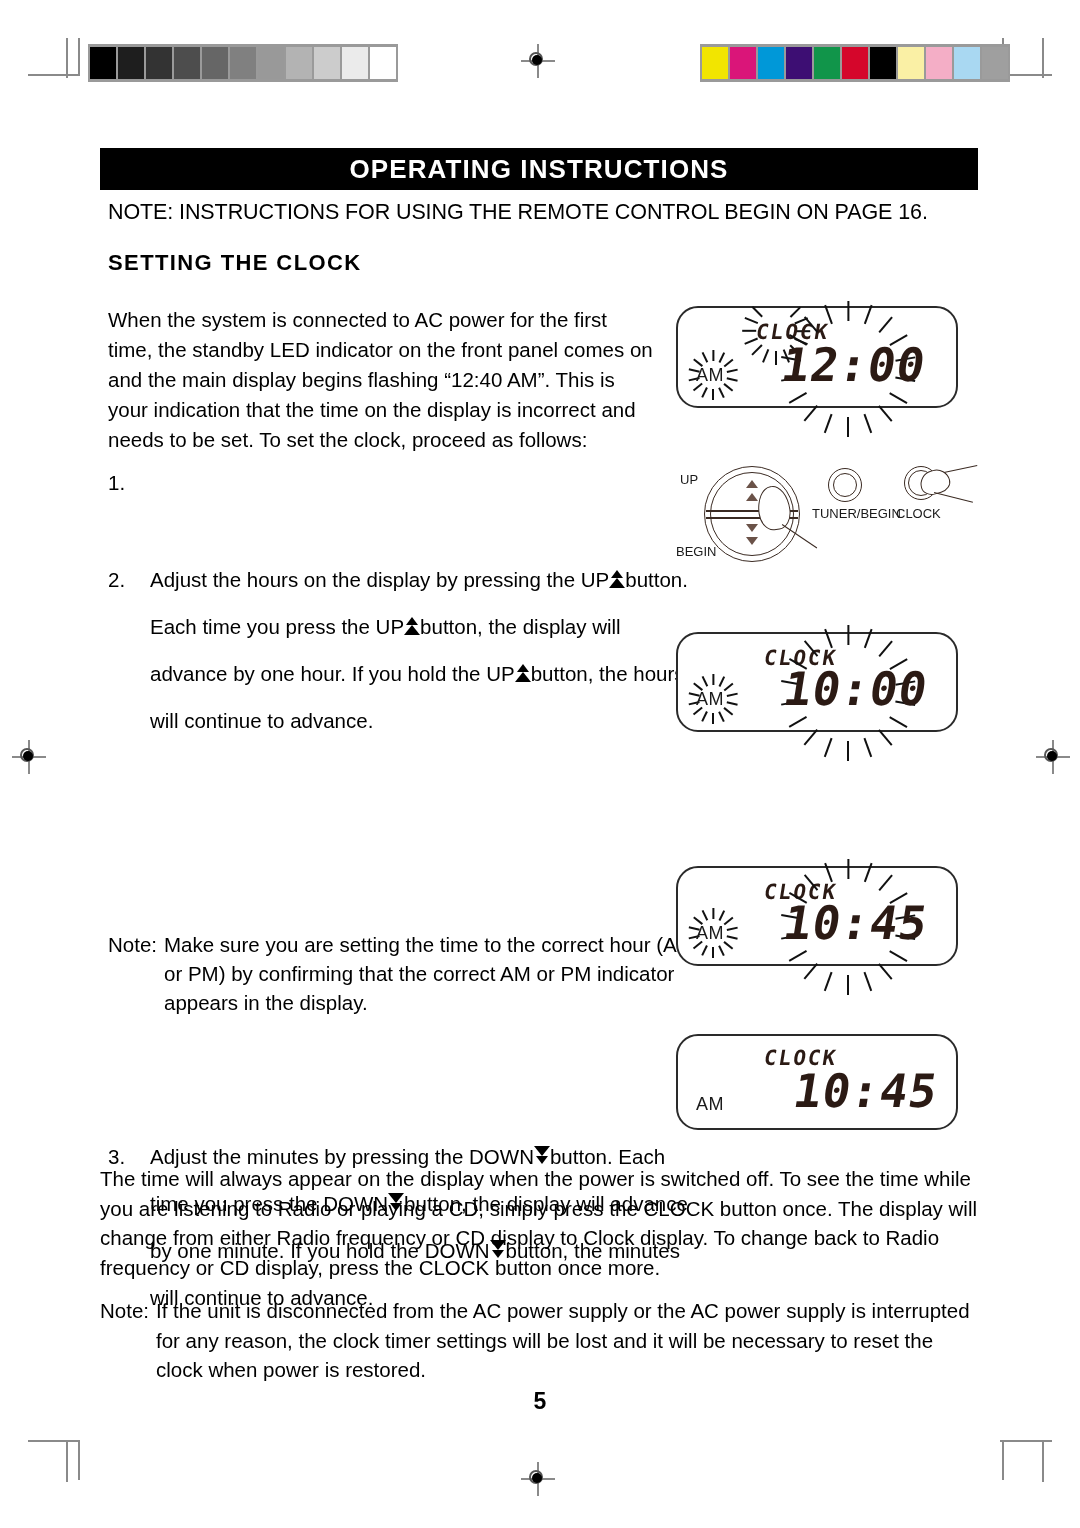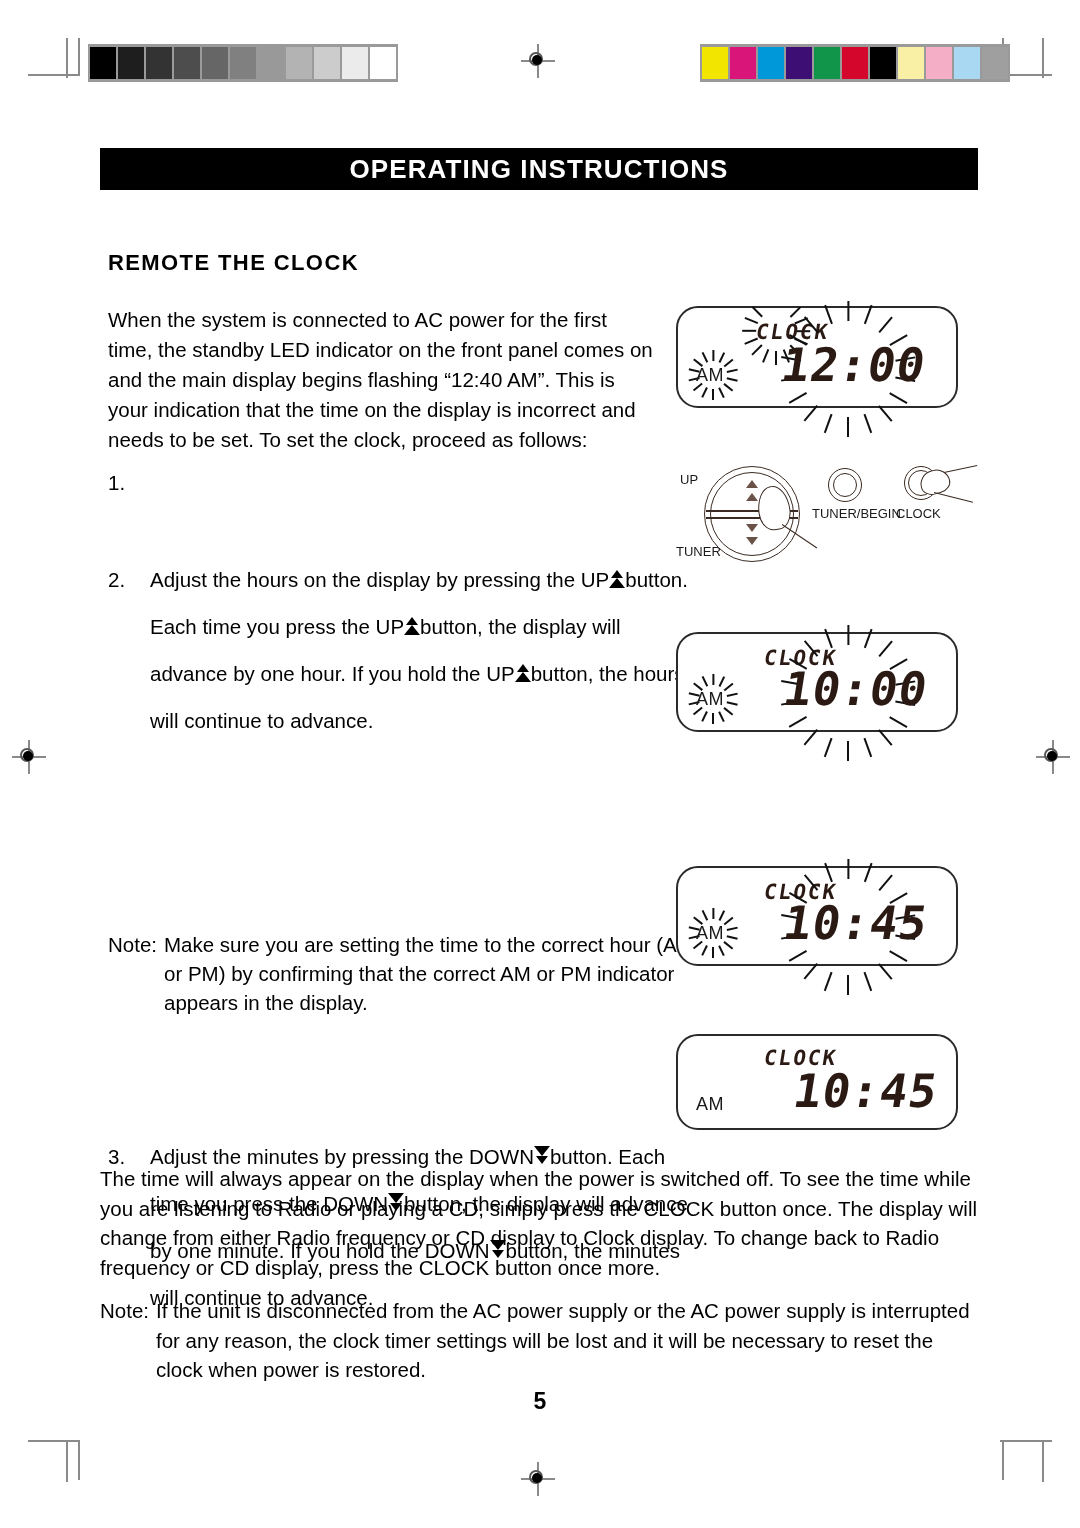--- a/index.html
+++ b/index.html
@@ -221,22 +221,23 @@
     <div class="v" style="left:2px;top:0;height:40px;"></div>
   </div>
   <div class="crop-corner" style="left:1042px;top:1440px;width:4px;height:42px;">
     <div class="v" style="left:0;top:0;height:42px;"></div>
   </div>
 
   <div class="title-bar">
     <span>OPERATING INSTRUCTIONS</span>
   </div>
 
-
-  <div class="section-head">REMOTE THE CLOCK</div>
+  <div class="note-line">NOTE: INSTRUCTIONS FOR  USING THE REMOTE CONTROL  BEGIN ON PAGE 16.</div>
+
+  <div class="section-head">SETTING THE CLOCK</div>
 
   <div class="col-left para" style="top:305px;">When the system is connected to AC power for the first time, the standby LED indicator on the front panel comes on and the main display begins flashing “12:40 AM”.  This is your indication that the time on the display is incorrect and needs to be set.  To set the clock, proceed as follows:</div>
 
   <div class="col-left numbered tight" style="top:468px;">
     <span class="num">1.</span>
   </div>
 
   <div class="col-left numbered loose" style="top:556px;">
     <span class="num">2.</span><span>Adjust the hours on the display by pressing the UP</span><span class="glyph up"><i class="a"></i><i class="b"></i></span><span>button.  Each time you press the UP</span><span class="glyph up"><i class="a"></i><i class="b"></i></span><span>button, the display will advance by one hour.  If you hold the UP</span><span class="glyph up"><i class="a"></i><i class="b"></i></span><span>button, the hours will continue to advance.</span>
   </div>
@@ -324,21 +325,21 @@
     <div class="ring-o" style="left:34px;top:10px;width:84px;height:84px;"></div>
     <div class="bar" style="left:30px;top:48px;width:92px;height:1.8px;"></div>
     <div class="bar" style="left:30px;top:55px;width:92px;height:1.8px;"></div>
     <div class="tri u" style="left:70px;top:18px;"></div>
     <div class="tri u" style="left:70px;top:31px;"></div>
     <div class="tri d" style="left:70px;top:62px;"></div>
     <div class="tri d" style="left:70px;top:75px;"></div>
     <div class="finger" style="left:82px;top:24px;width:30px;height:42px;border-radius:48% 48% 42% 42% / 58% 58% 42% 42%;transform:rotate(-8deg);"></div>
     <div class="lead" style="left:106px;top:62px;width:42px;transform:rotate(34deg);"></div>
     <div class="cap" style="left:4px;top:10px;">UP</div>
-    <div class="cap" style="left:0px;top:82px;">TUNER</div>
+    <div class="cap" style="left:0px;top:82px;">BEGIN</div>
 
     <div class="ring-o" style="left:152px;top:6px;width:34px;height:34px;"></div>
     <div class="ring-o" style="left:157px;top:11px;width:24px;height:24px;"></div>
     <div class="cap" style="left:136px;top:44px;">TUNER/BEGIN</div>
 
     <div class="ring-o" style="left:228px;top:4px;width:34px;height:34px;"></div>
     <div class="ring-o" style="left:232px;top:8px;width:26px;height:26px;"></div>
     <div class="finger" style="left:244px;top:8px;width:28px;height:22px;border-radius:46% 46% 40% 40% / 58% 58% 42% 42%;transform:rotate(-16deg);"></div>
     <div class="lead" style="left:268px;top:10px;width:34px;transform:rotate(-12deg);"></div>
     <div class="lead" style="left:258px;top:30px;width:40px;transform:rotate(14deg);"></div>

